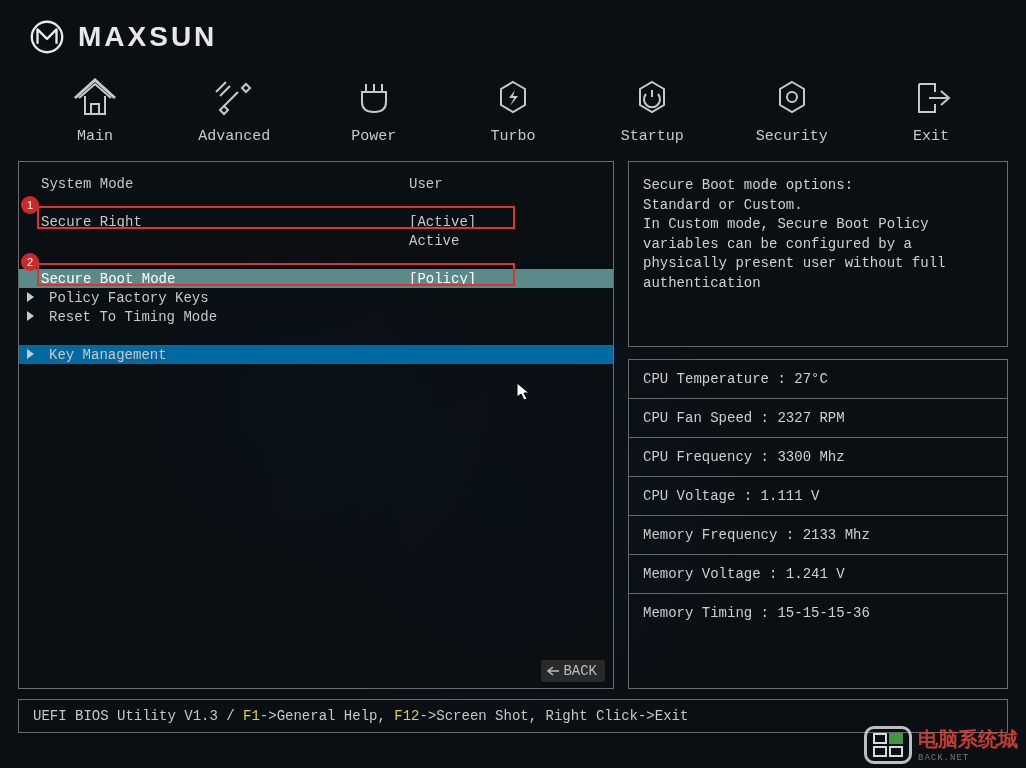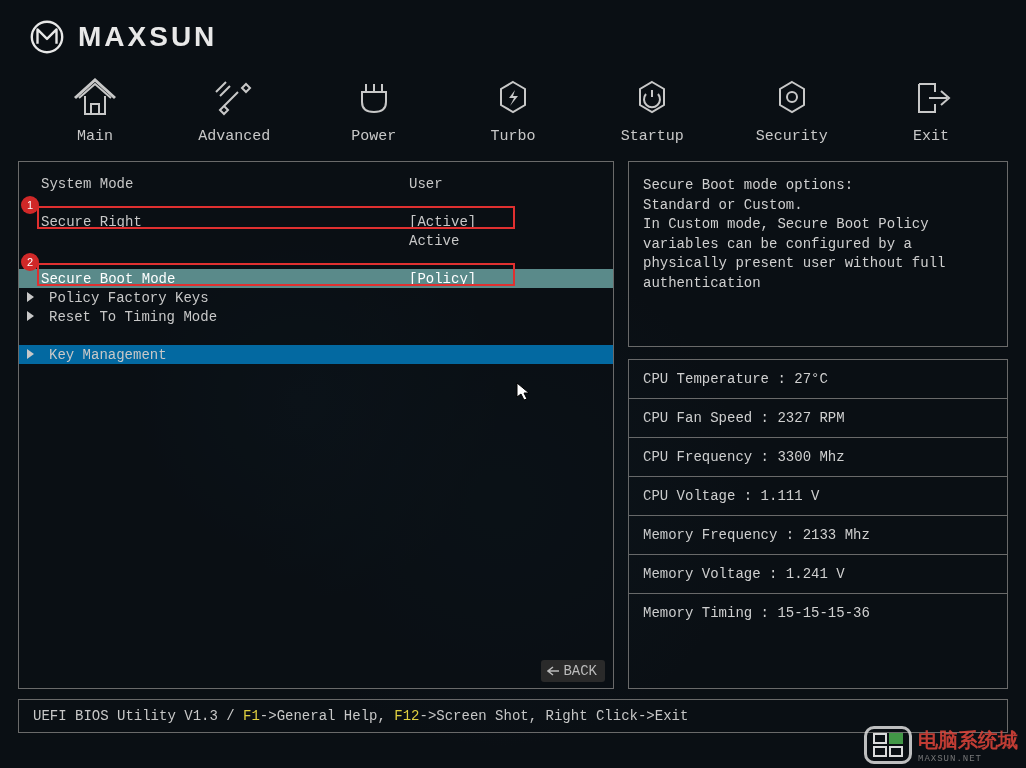--- a/index.html
+++ b/index.html
@@ -180,21 +180,21 @@
   padding: 8px 14px;
   color: #c8c8c8;
 }
 .footer .yellow { color: #e0d040; }
 
 .watermark {
   position: absolute;
   right: 8px;
   bottom: 4px;
   display: flex;
-  align-items: center;
+  align-items: flex-start;
   gap: 6px;
   opacity: 0.85;
 }
 .watermark .wm-badge {
   border: 3px solid #ddd;
   border-radius: 10px;
   padding: 4px 6px;
   display: flex;
   align-items: center;
   gap: 4px;
@@ -386,15 +386,15 @@
   <div class="wm-badge">
     <div class="wm-sq">
       <div></div>
         <div class="g"></div>
         <div></div>
         <div></div>
     </div>
   </div>
   <div>
     <div class="wm-text">电脑系统城</div>
-    <div class="wm-sub">MAXSUN.NET</div>
+    <div class="wm-sub">BACK.NET</div>
   </div>
 </div>
 
 </body></html>

